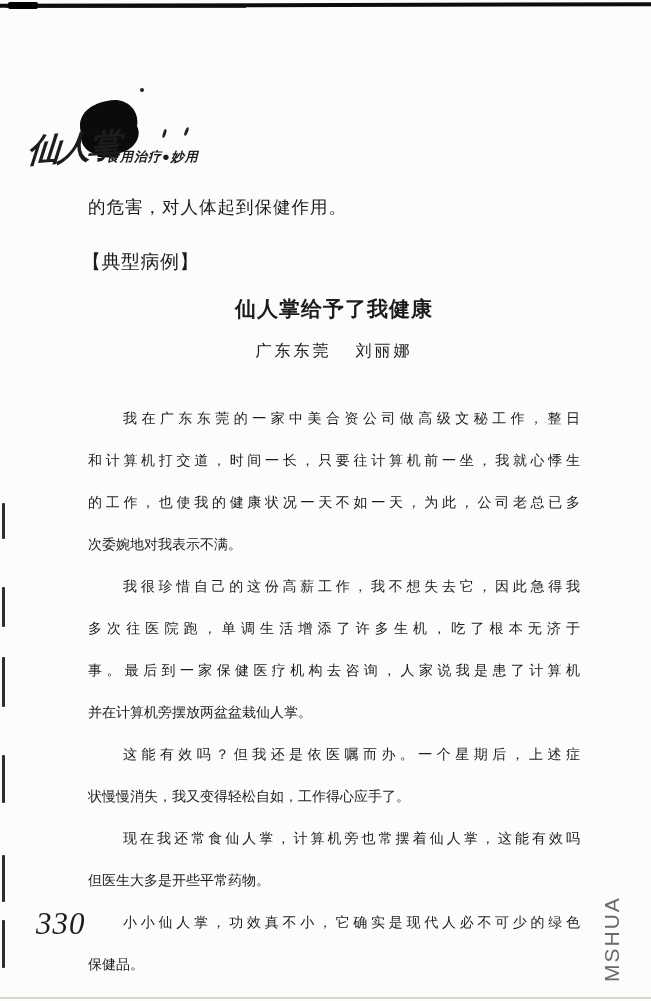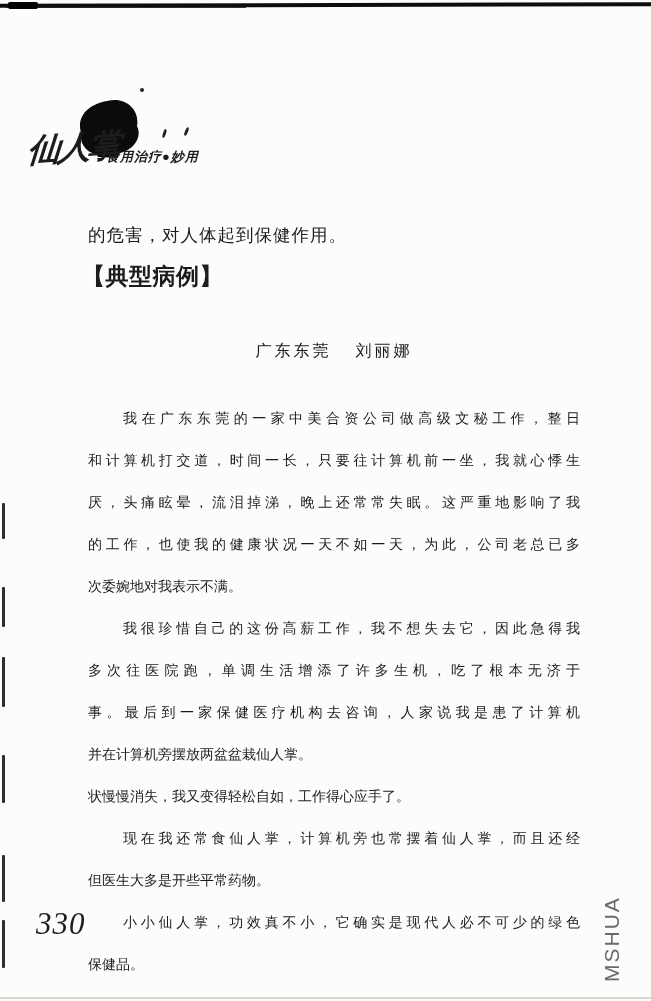--- a/index.html
+++ b/index.html
@@ -37,25 +37,25 @@
     letter-spacing:1px;white-space:nowrap;
   }
   .speckle{position:absolute;background:#222;border-radius:40% 60% 50% 50%;}
   .sp1{left:163px;top:129px;width:3px;height:9px;transform:rotate(18deg);}
   .sp2{left:185px;top:127px;width:3px;height:9px;transform:rotate(22deg);}
   .sp3{left:140px;top:88px;width:4px;height:4px;border-radius:50%;}
 
   
   .intro-line{
     position:absolute;left:88px;top:195px;
-    font-size:17.5px;letter-spacing:1px;white-space:nowrap;margin-top:28px;
+    font-size:17.5px;letter-spacing:1px;white-space:nowrap;
   }
   .section-heading{
-    position:absolute;left:82px;top:261px;
-    font-size:23px;font-weight:bold;letter-spacing:0.5px;white-space:nowrap;
+    position:absolute;left:82px;top:249px;
+    font-size:19px;font-weight:normal;letter-spacing:0.5px;white-space:nowrap;
   }
   .article-title{
     position:absolute;left:88px;top:295px;width:492px;
     text-align:center;font-size:21px;font-weight:bold;letter-spacing:1px;
   }
   .byline{
     position:absolute;left:88px;top:341px;width:492px;
     text-align:center;font-size:16px;letter-spacing:3px;
   }
   .byline .gap{display:inline-block;width:24px;}
@@ -107,36 +107,37 @@
     <div class="logo-subtitle">食用治疗●妙用</div>
   </div>
   <div class="speckle sp1"></div>
   <div class="speckle sp2"></div>
   <div class="speckle sp3"></div>
 
   <div class="intro-line">的危害，对人体起到保健作用。</div>
 
   <div class="section-heading">【典型病例】</div>
 
+  <div class="article-title">仙人掌给予了我健康</div>
   <div class="byline">
     <span>广东东莞</span><span class="gap"></span><span>刘丽娜</span>
   </div>
 
   <div class="body-text">
       <div class="body-line indent fill">我在广东东莞的一家中美合资公司做高级文秘工作，整日</div>
       <div class="body-line fill">和计算机打交道，时间一长，只要往计算机前一坐，我就心悸生</div>
-      <div class="body-line fill">厌，头痛眩晕，流泪掉涕，晚上还常常失眠。这严重地影响了我</div>
       <div class="body-line fill">的工作，也使我的健康状况一天不如一天，为此，公司老总已多</div>
       <div class="body-line">次委婉地对我表示不满。</div>
       <div class="body-line indent fill">我很珍惜自己的这份高薪工作，我不想失去它，因此急得我</div>
       <div class="body-line fill">多次往医院跑，单调生活增添了许多生机，吃了根本无济于</div>
       <div class="body-line fill">事。最后到一家保健医疗机构去咨询，人家说我是患了计算机</div>
       <div class="body-line">并在计算机旁摆放两盆盆栽仙人掌。</div>
+      <div class="body-line indent fill">这能有效吗？但我还是依医嘱而办。一个星期后，上述症</div>
       <div class="body-line">状慢慢消失，我又变得轻松自如，工作得心应手了。</div>
-      <div class="body-line indent fill">现在我还常食仙人掌，计算机旁也常摆着仙人掌，而且还经</div>
+      <div class="body-line indent fill">现在我还常食仙人掌，计算机旁也常摆着仙人掌，这能有效吗</div>
       <div class="body-line">但医生大多是开些平常药物。</div>
       <div class="body-line indent fill">小小仙人掌，功效真不小，它确实是现代人必不可少的绿色</div>
       <div class="body-line">保健品。</div>
     </div>
 
   <div class="page-number">330</div>
   <div class="watermark">MSHUA</div>
 
 </div>
 

